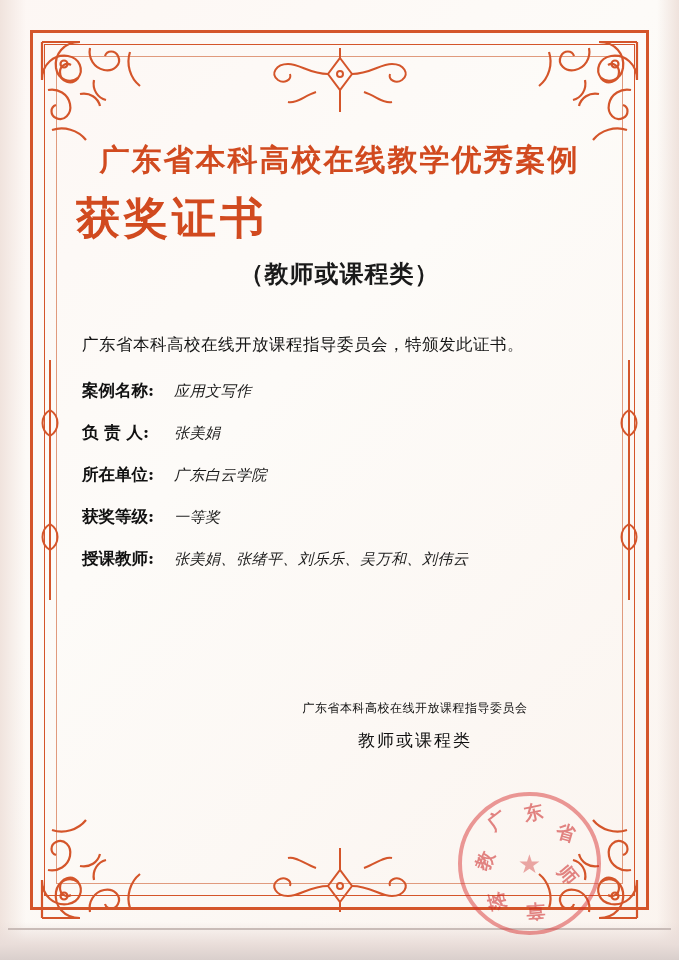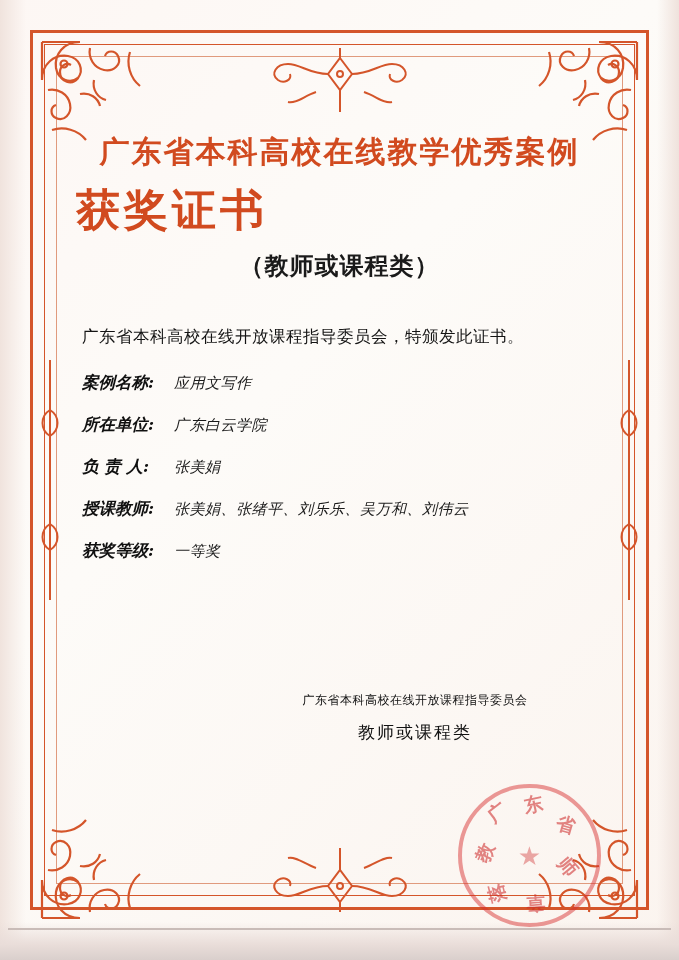--- a/index.html
+++ b/index.html
@@ -124,21 +124,21 @@
     transform: translateY(-50%) scaleX(-1);
     width: 28px; height: 260px;
     color: #d4552a;
   }
   .orn-left svg, .orn-right svg { display:block; width:28px; height:260px; }
 
   
   .content {
     position: absolute;
     left: 76px;
-    top: 132px;
+    top: 140px;
     width: 527px;
   }
 
   .title-main {
     text-align: center;
     font-family: "DejaVu Serif", serif;
     font-size: 30px;
     font-weight: 700;
     color: #d14a1f;
     letter-spacing: 2px;
@@ -184,21 +184,20 @@
   }
   .field-label {
     font-family: "DejaVu Serif", serif;
     font-size: 16.5px;
     font-weight: 700;
     color: #101010;
     width: 92px;
     flex: 0 0 92px;
     letter-spacing: 0px;
     white-space: nowrap;
-    font-style: italic;
   }
   .field-value {
     font-family: Liberation Sans, sans-serif;
     font-size: 15px;
     color: #1a1a1a;
     letter-spacing: 0.5px;
     font-style: italic;
   }
 
   
@@ -384,37 +383,37 @@
     <div class="statement">广东省本科高校在线开放课程指导委员会，特颁发此证书。</div>
 
     <div class="fields">
 
       <div class="field-row">
         <div class="field-label">案例名称:</div>
         <div class="field-value">应用文写作</div>
       </div>
 
       <div class="field-row">
+        <div class="field-label">负 责 人:</div>
+        <div class="field-value">张美娟</div>
+      </div>
+
+      <div class="field-row">
         <div class="field-label">所在单位:</div>
         <div class="field-value">广东白云学院</div>
       </div>
 
       <div class="field-row">
-        <div class="field-label">负 责 人:</div>
-        <div class="field-value">张美娟</div>
+        <div class="field-label">获奖等级:</div>
+        <div class="field-value">一等奖</div>
       </div>
 
       <div class="field-row">
         <div class="field-label">授课教师:</div>
         <div class="field-value">张美娟、张绪平、刘乐乐、吴万和、刘伟云</div>
-      </div>
-
-      <div class="field-row">
-        <div class="field-label">获奖等级:</div>
-        <div class="field-value">一等奖</div>
       </div>
 
     </div>
 
     <div class="sign-block">
       <div class="sign-org">广东省本科高校在线开放课程指导委员会</div>
       <div class="sign-date">教师或课程类</div>
     </div>
 
     <div class="seal">

